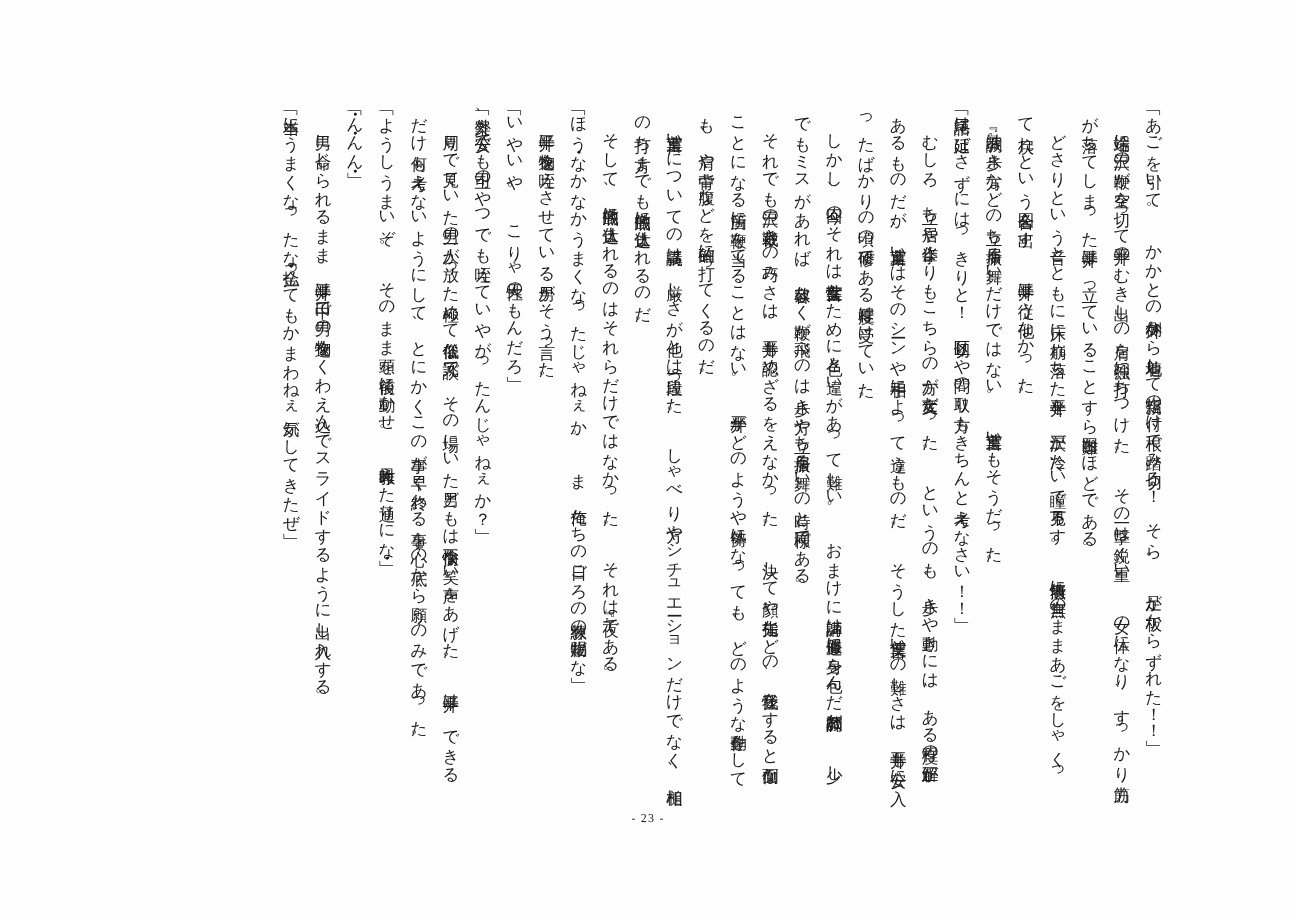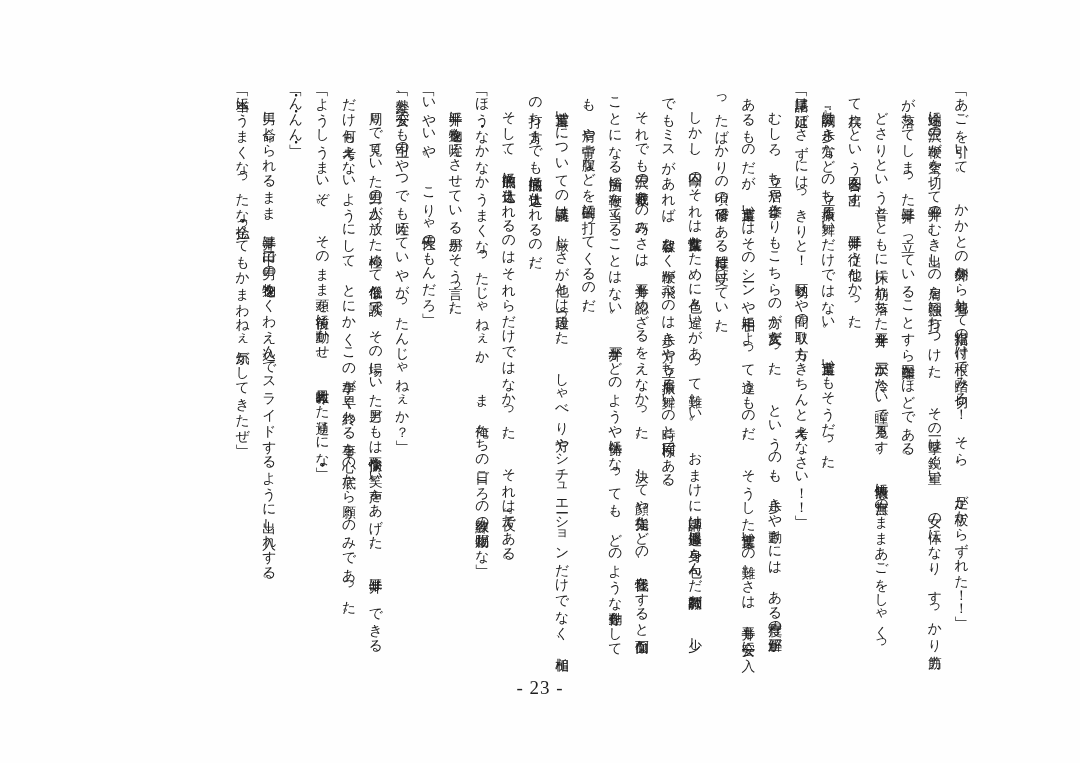--- a/index.html
+++ b/index.html
@@ -38,21 +38,21 @@
   }
   .para.dialogue {
     text-indent: 0;
   }
   .page-number {
     position: absolute;
     top: 677px;
     left: 0;
     width: 100%;
     text-align: center;
-    font-size: 19px;
+    font-size: 10px;
     letter-spacing: 1px;
     color: #1e1e1e;
   }
 </style>
 </head>
 <body>
 
 <div class="page">
   <div class="text-block">
       <p class="para dialogue">「あごを引いて。　かかとの外側から着地して親指の付け根で踏み切る！　そら。　足が板からずれた！！」</p>

